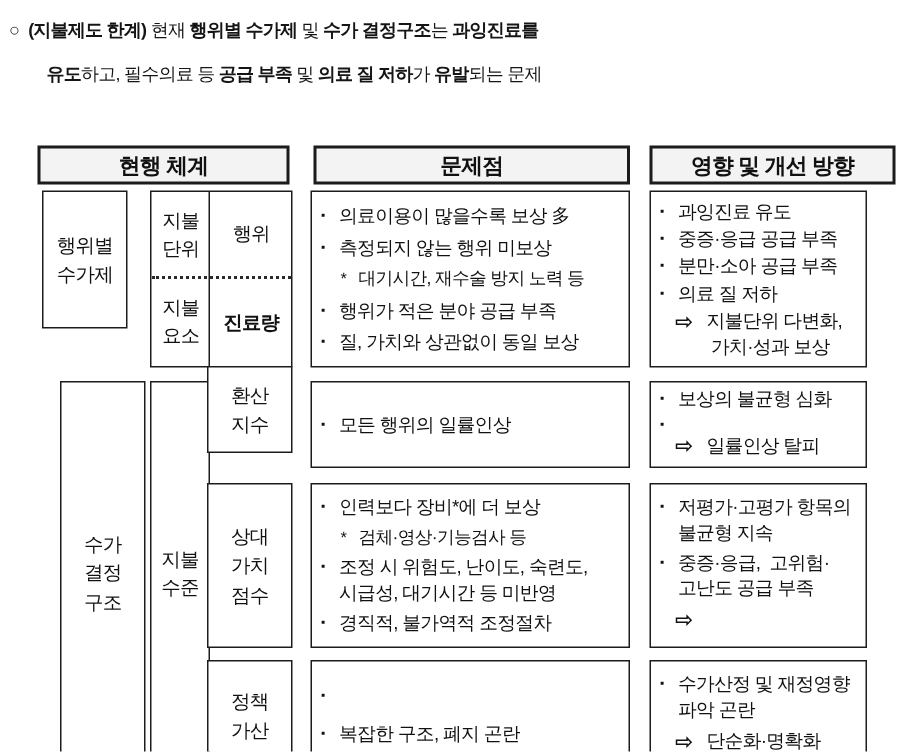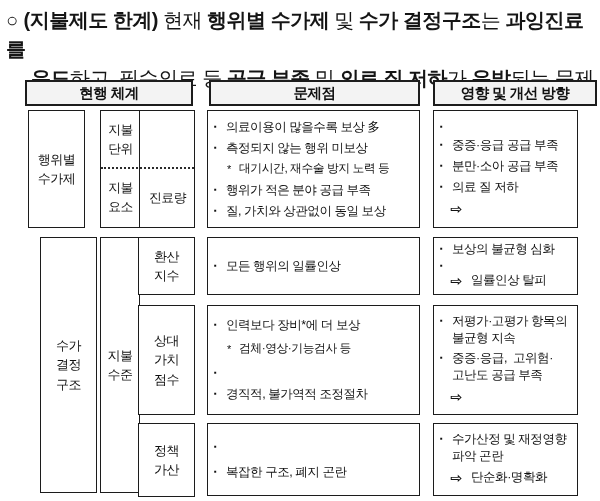--- a/index.html
+++ b/index.html
@@ -5,71 +5,72 @@
   html,body { margin:0; padding:0; }
   body {
     width:600px; height:501px; position:relative; background:#ffffff;
     font-family:"Liberation Sans","DejaVu Sans",sans-serif; color:#111;
     overflow:hidden;
   }
   .b { font-weight:bold; }
 
   #intro {
     position:absolute; left:6px; top:6px; width:592px;
-    font-size:20px; line-height:29px; letter-spacing:-0.5px; color:#151515;
+    font-size:12px; line-height:29px; letter-spacing:-0.5px; color:#151515;
   }
   #intro .line2 { padding-left:25px; }
   #intro .marker { padding-right:6px; }
 
   .box {
     position:absolute; box-sizing:border-box; background:#fff;
     border:1.6px solid #1c1c1c;
+    margin-top:17px;
   }
   .hdr {
     border-width:2.2px; background:#f3f3f3;
     display:flex; align-items:center; justify-content:center;
     font-weight:bold; font-size:14.5px; letter-spacing:-0.5px;
   }
   .vlabel {
     display:flex; align-items:center; justify-content:center;
     text-align:center; white-space:pre-line;
     font-size:13px; line-height:1.5; letter-spacing:-0.5px;
   }
   
   .vdiv { position:absolute; top:0; bottom:0; left:38px; width:0; border-left:1.6px solid #1c1c1c; }
   .hdot { position:absolute; left:0; right:0; top:56px; height:0; border-top:2px dotted #2a2a2a; }
   .cell { position:absolute; display:flex; align-items:center; justify-content:center; text-align:center; white-space:pre-line; font-size:12.8px; line-height:1.45; letter-spacing:-0.5px; }
   .cell.tl { left:0; top:0; width:39px; height:57px; }
   .cell.tr { left:40px; top:0; right:0; height:57px; }
   .cell.bl { left:0; top:58px; width:39px; bottom:0; }
-  .cell.br { left:40px; top:58px; right:0; bottom:0; }
+  .cell.br { left:40px; top:58px; right:0; bottom:0;font-weight:bold; }
 
   .list {
     display:flex; flex-direction:column; justify-content:space-evenly;
     padding:3px 2px 3px 6px;
   }
   .item { display:flex; align-items:flex-start; font-size:12.5px; line-height:1.32; letter-spacing:-0.45px; }
   .item .glyph { flex:none; }
   .item.bullet .glyph { width:12px; font-size:8px; padding-top:3px; }
   .item.sub { margin-left:13px; font-size:11.8px; }
   .item.sub .glyph { width:12px; font-size:11px; padding-top:1px; }
   .item.arrow { margin-left:10px; }
   .item.arrow .glyph { width:21px; font-size:14.5px; font-weight:bold; }
   .item .txt { white-space:pre; }
 
   
   #hdr-current { left:25px;  top:80px; width:168px; height:26px; }
   #hdr-problem { left:209px; top:80px; width:211px; height:26px; }
   #hdr-impact  { left:433px; top:80px; width:164px; height:26px; }
 
-  #fee-schedule { left:28px;  top:110px; width:57px;  height:118px; }
+  #fee-schedule { left:28px;  top:110px; width:57px;  height:92px; }
   #pay-pair     { left:100px; top:110px; width:95px;  height:118px; }
   #fee-decision { left:40px;  top:237px; width:57px;  height:256px; }
   #pay-level    { left:100px; top:237px; width:40px;  height:256px; }
-  #sub-conv     { left:138px; top:237px; width:57px;  height:58px; }
+  #sub-conv     { left:138px; top:227px; width:57px;  height:58px; }
   #sub-rvs      { left:138px; top:305px; width:57px;  height:110px; }
   #sub-policy   { left:138px; top:423px; width:57px;  height:74px; }
 
   #prob-1 { left:207px; top:110px; width:213px; height:118px; }
   #prob-2 { left:207px; top:237px; width:213px; height:58px; }
   #prob-3 { left:207px; top:305px; width:213px; height:110px; }
   #prob-4 { left:207px; top:423px; width:213px; height:73px; }
 
   #imp-1 { left:433px; top:110px; width:145px; height:118px; }
   #imp-2 { left:433px; top:237px; width:145px; height:58px; }
@@ -91,20 +92,21 @@
 <div id="hdr-impact" class="box hdr">영향 및 개선 방향</div>
 
 <div id="fee-schedule" class="box vlabel">행위별
 수가제</div>
 
 <div id="pay-pair" class="box">
   <div class="vdiv"></div>
   <div class="hdot"></div>
   <div class="cell tl">지불
 단위</div>
+  <div class="cell tr">행위</div>
   <div class="cell bl">지불
 요소</div>
   <div class="cell br">진료량</div>
 </div>
 
 <div id="fee-decision" class="box vlabel">수가
 결정
 구조</div>
 <div id="pay-level" class="box vlabel">지불
 수준</div>
@@ -148,54 +150,59 @@
     <div class="item bullet">
       <span class="glyph">▪</span>
       <span class="txt">인력보다 장비*에 더 보상</span>
     </div>
     <div class="item sub">
       <span class="glyph">*</span>
       <span class="txt">검체·영상·기능검사 등</span>
     </div>
     <div class="item bullet">
       <span class="glyph">▪</span>
+      <span class="txt">조정 시 위험도, 난이도, 숙련도,
+시급성, 대기시간 등 미반영</span>
     </div>
     <div class="item bullet">
       <span class="glyph">▪</span>
       <span class="txt">경직적, 불가역적 조정절차</span>
     </div>
   </div>
 <div id="prob-4" class="box list">
     <div class="item bullet">
       <span class="glyph">▪</span>
     </div>
     <div class="item bullet">
       <span class="glyph">▪</span>
       <span class="txt">복잡한 구조, 폐지 곤란</span>
     </div>
   </div>
 
 <div id="imp-1" class="box list">
     <div class="item bullet">
       <span class="glyph">▪</span>
+      <span class="txt">과잉진료 유도</span>
     </div>
     <div class="item bullet">
       <span class="glyph">▪</span>
       <span class="txt">중증·응급 공급 부족</span>
     </div>
     <div class="item bullet">
       <span class="glyph">▪</span>
       <span class="txt">분만·소아 공급 부족</span>
     </div>
     <div class="item bullet">
       <span class="glyph">▪</span>
       <span class="txt">의료 질 저하</span>
     </div>
     <div class="item arrow">
       <span class="glyph">⇨</span>
+      <span class="txt">지불단위 다변화,
+ 가치·성과 보상</span>
     </div>
   </div>
 <div id="imp-2" class="box list">
     <div class="item bullet">
       <span class="glyph">▪</span>
       <span class="txt">보상의 불균형 심화</span>
     </div>
     <div class="item bullet">
       <span class="glyph">▪</span>
     </div>

